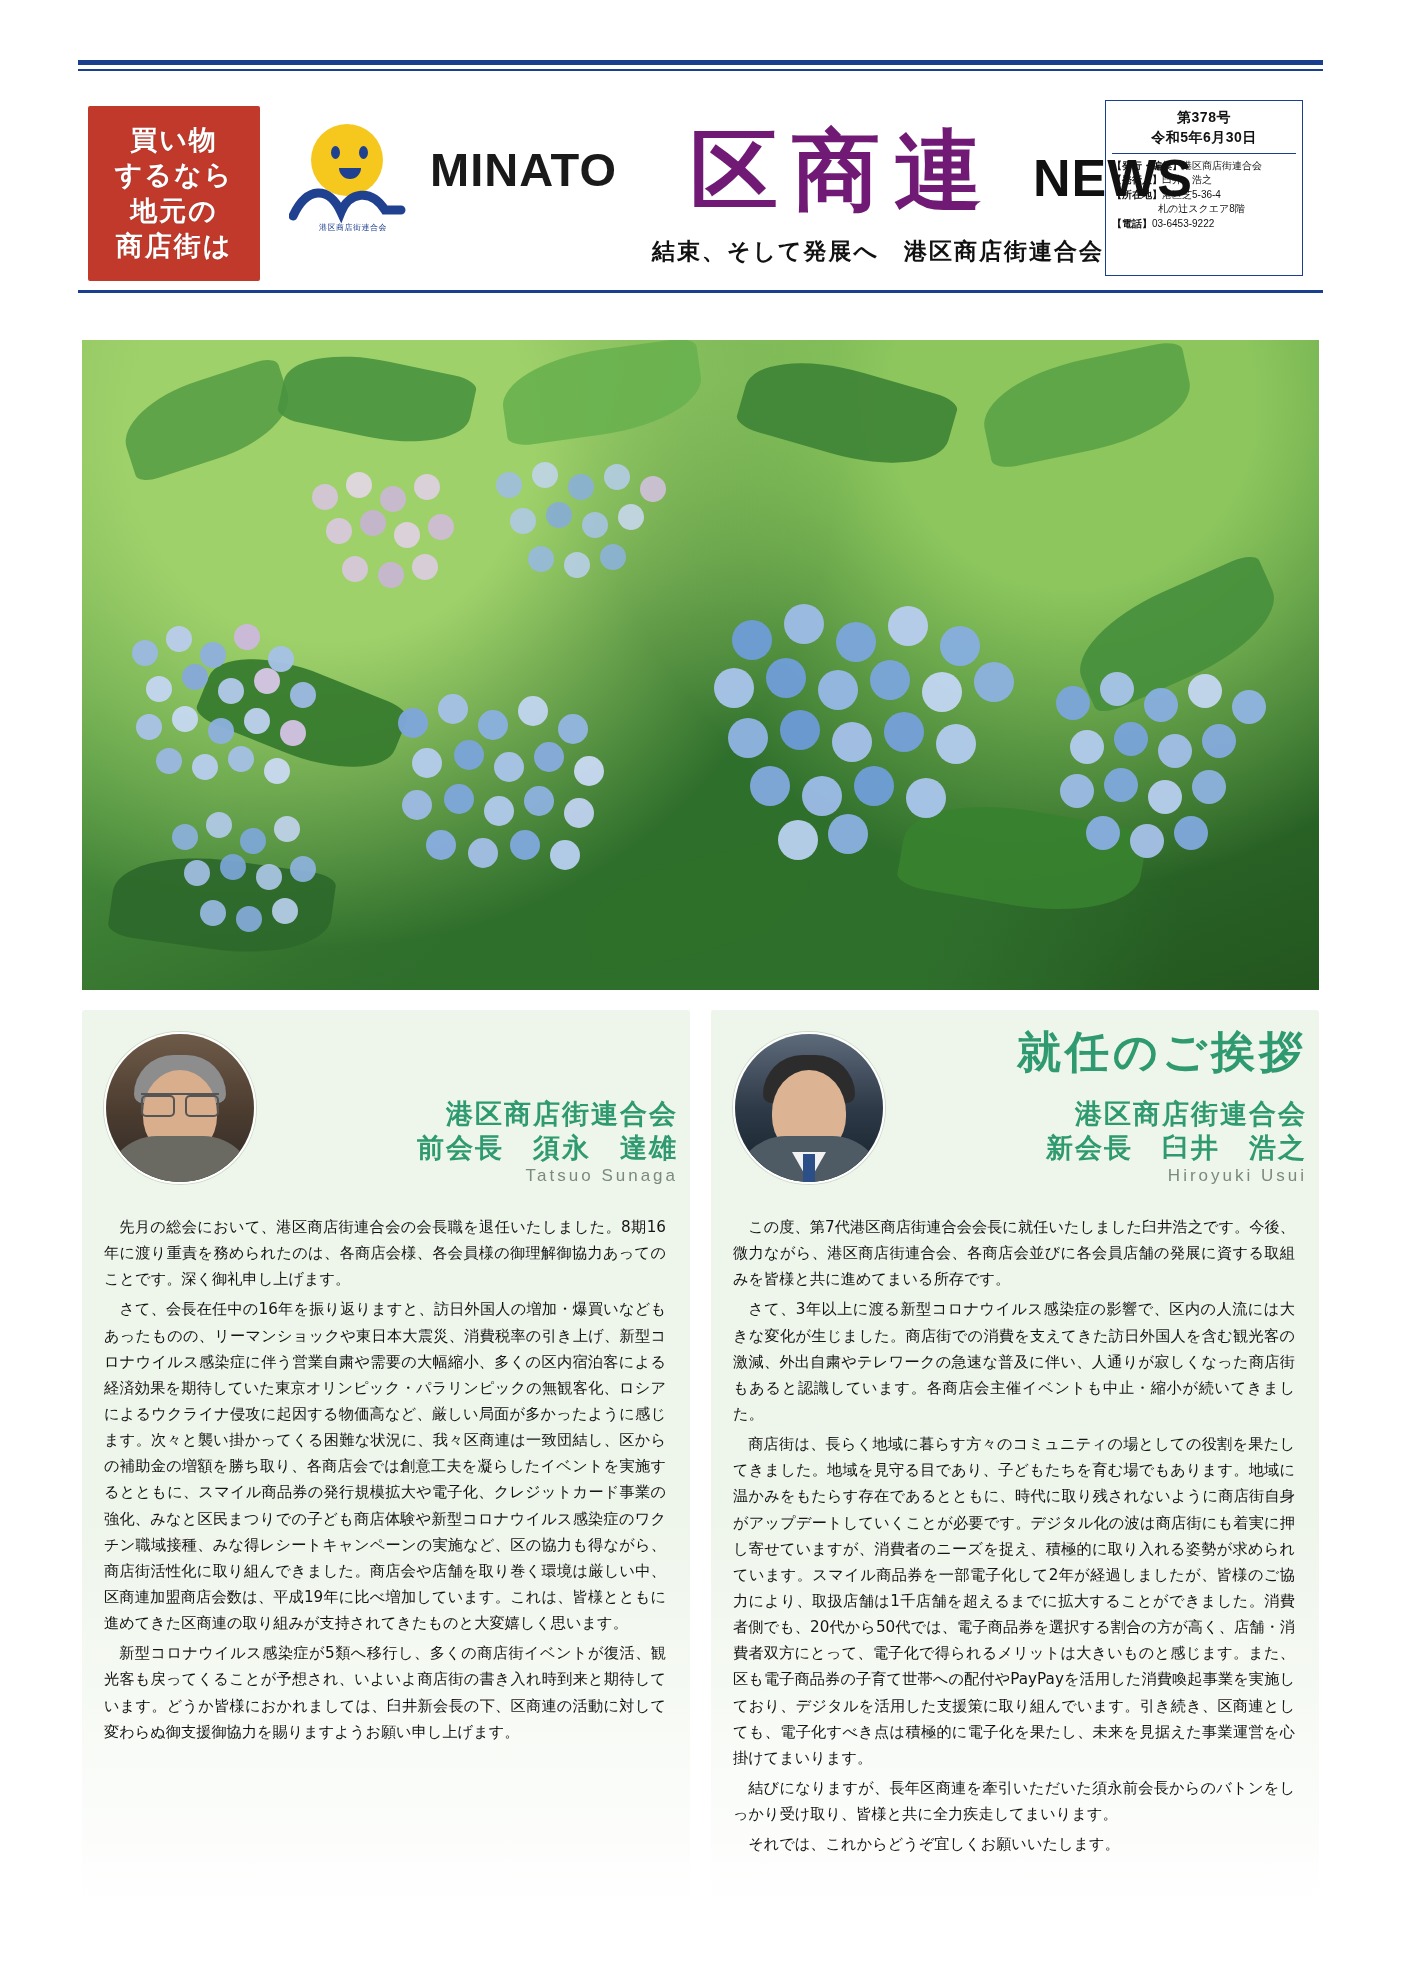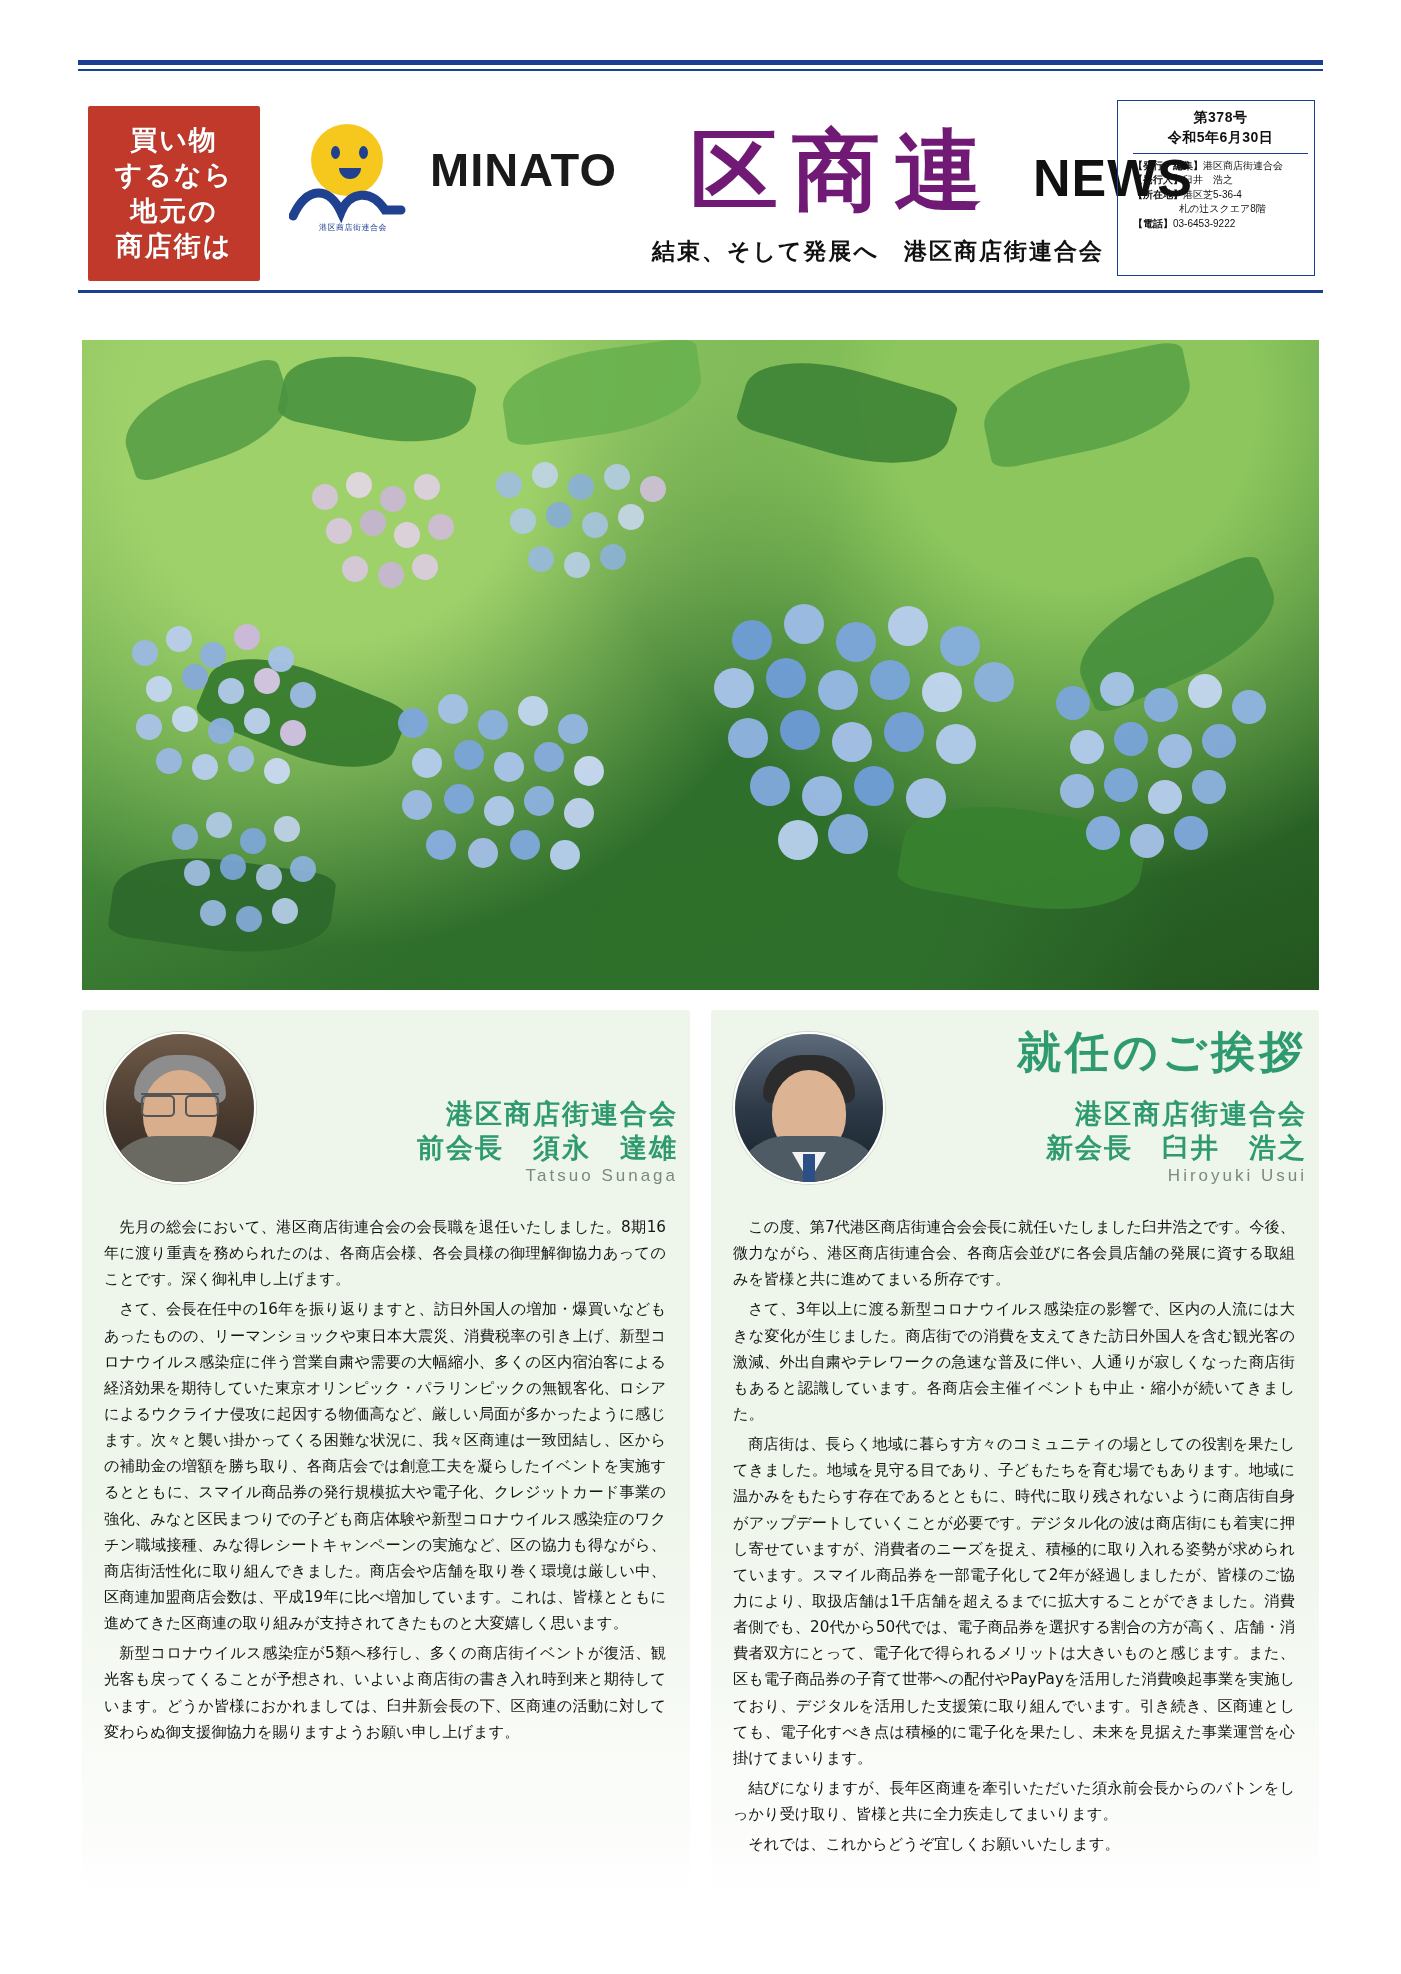--- a/index.html
+++ b/index.html
@@ -44,22 +44,22 @@
     font-family:"DejaVu Sans","Liberation Sans",sans-serif;
   }
   .brand-news{
     position:absolute;left:955px;top:62px;font-size:52px;font-weight:700;color:#111;letter-spacing:1px;
   }
   .brand-tagline{
     position:absolute;left:540px;top:150px;width:520px;text-align:center;font-size:23px;font-weight:700;color:#111;letter-spacing:2px;
   }
 
   .issue-box{
-    position:absolute;right:8px;top:14px;width:198px;height:176px;border:1px solid #1b3f8f;
-    box-sizing:border-box;padding:6px 6px 4px 15px;color:#111;
+    position:absolute;right:20px;top:14px;width:198px;height:176px;border:1px solid #1b3f8f;
+    box-sizing:border-box;padding:6px 6px 4px 6px;color:#111;
   }
   .issue-no{font-size:14px;font-weight:700;text-align:center;line-height:1.5;letter-spacing:.5px;}
   .issue-date{font-size:14px;font-weight:700;text-align:center;line-height:1.4;letter-spacing:.5px;margin-bottom:5px;}
   .issue-line{border-top:1px solid #1b3f8f;margin:4px 0 5px 0;}
   .issue-row{font-size:10px;line-height:1.45;letter-spacing:0;}
   .issue-row .lbl{font-weight:700;}
   .issue-row.ind{padding-left:46px;}
 
   .rule-bot{position:absolute;left:78px;top:290px;width:1245px;height:3px;background:#1b3f8f;}
 

